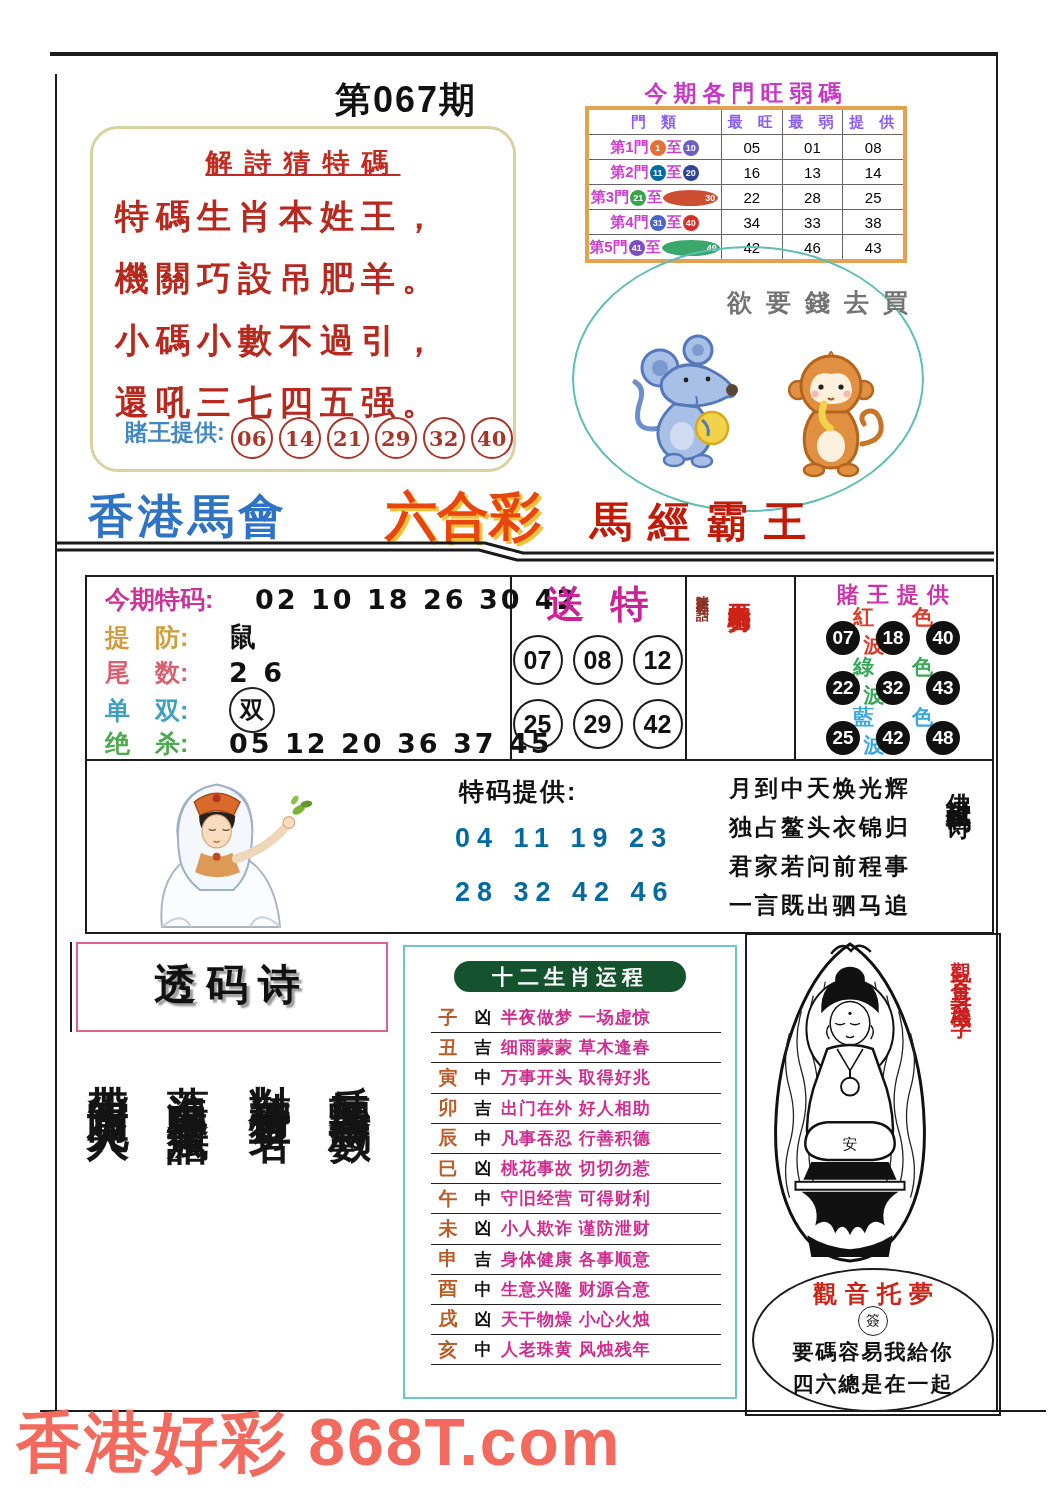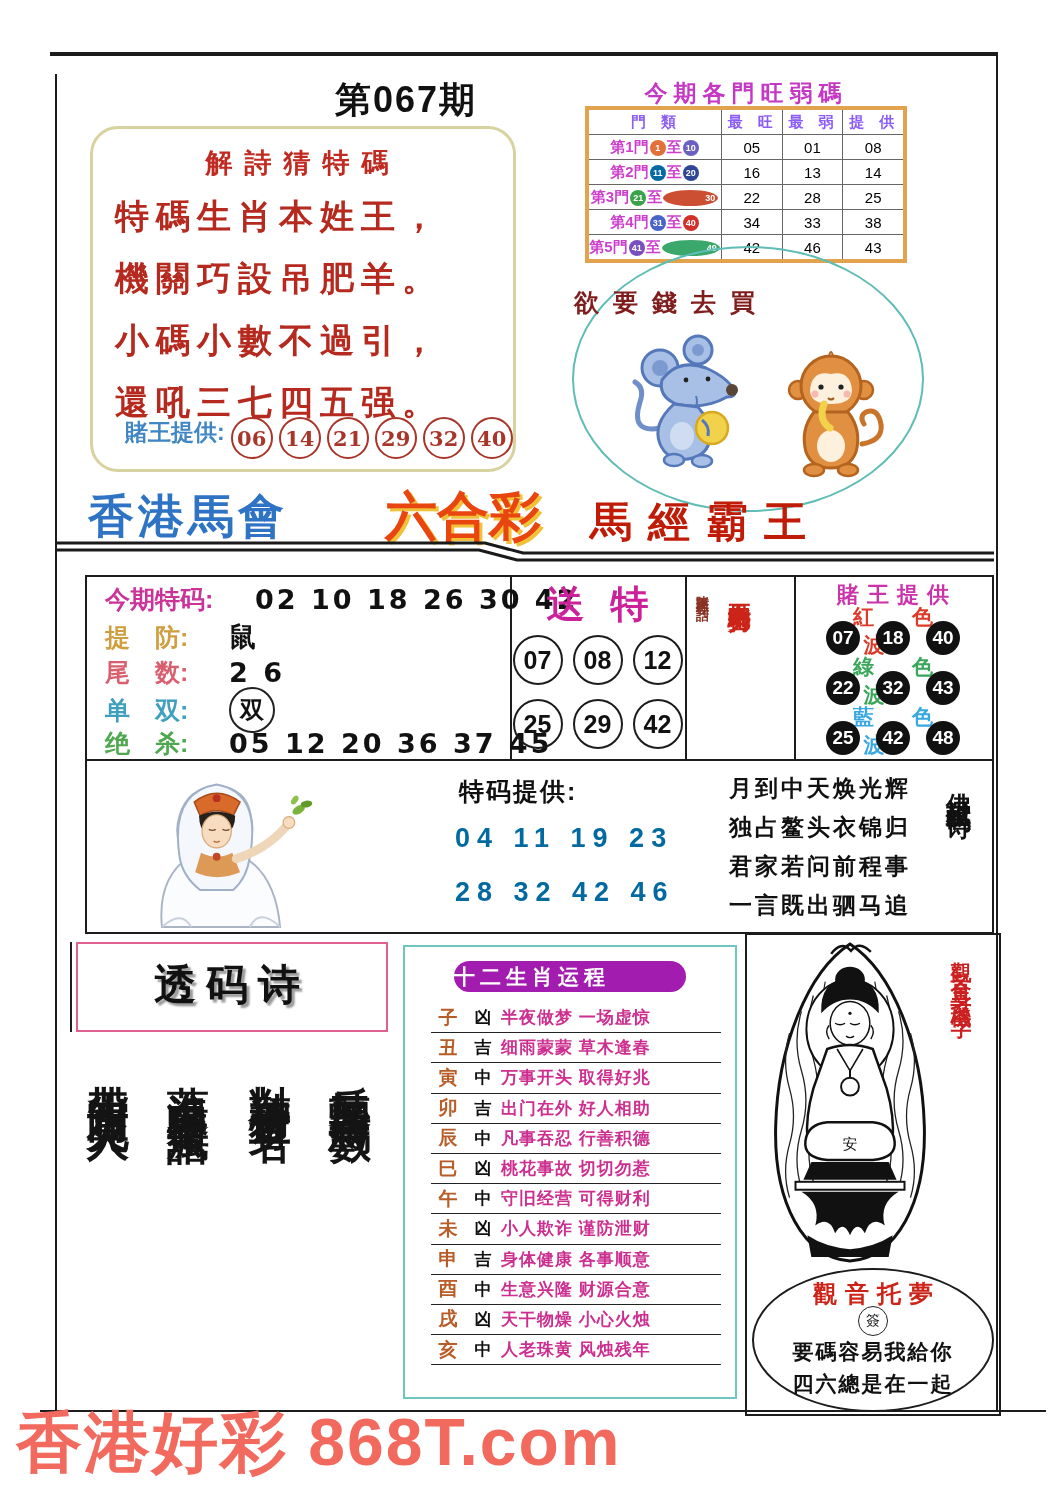--- a/index.html
+++ b/index.html
@@ -2,35 +2,35 @@
 <html><head>
 <meta charset="utf-8">
 <style>
   html,body{margin:0;padding:0;background:#fff;}
   body{font-family:"Liberation Sans","DejaVu Sans",sans-serif;}
   #page{position:relative;width:1063px;height:1496px;background:#fff;overflow:hidden;}
   .abs{position:absolute;}
   .bline{position:absolute;background:#1c1c1c;}
   
   .poem-box{position:absolute;left:90px;top:126px;width:420px;height:340px;border:3px solid #d8d2a0;border-radius:28px;}
-  .poem-title{position:absolute;left:0;right:0;top:16px;text-align:center;color:#c02a20;font-size:27px;font-weight:bold;letter-spacing:12px;}
+  .poem-title{position:absolute;left:0;right:0;top:16px;text-align:center;color:#c02a20;font-size:27px;font-weight:bold;letter-spacing:12px;text-decoration:underline;}
   .poem-lines{position:absolute;left:22px;top:56px;color:#b5291e;font-size:34px;font-weight:bold;letter-spacing:7px;line-height:62px;font-family:"DejaVu Serif","Liberation Serif",serif;}
   .prov-row{position:absolute;left:32px;bottom:10px;display:flex;align-items:flex-start;gap:6px;}
   .prov-label{color:#3f86c2;font-size:23px;font-weight:bold;}
   .circle-red{display:inline-flex;align-items:center;justify-content:center;width:38px;height:38px;border:2.5px solid #a8352a;border-radius:50%;color:#a8352a;font-size:21px;font-weight:bold;font-family:"DejaVu Serif",serif;}
   
   .s-title{position:absolute;left:585px;top:78px;width:322px;text-align:center;color:#c438c4;font-size:23px;font-weight:bold;letter-spacing:6px;}
   .s-table{position:absolute;left:585px;top:106px;width:322px;border:4px solid #e2a34e;border-collapse:collapse;background:#fff;}
   .s-table td,.s-table th{border:1px solid #666;font-size:15px;text-align:center;padding:1px 0;height:22px;}
   .s-table th{font-weight:bold;color:#8b5cf6;letter-spacing:3px;font-family:Liberation Mono, monospace;}
   .gate-cell{color:#cc3fcc;font-weight:bold;font-size:14px;white-space:nowrap;}
   .ball-mini{display:inline-flex;align-items:center;justify-content:center;width:16px;height:16px;border-radius:50%;color:#fff;font-size:9px;font-weight:bold;vertical-align:middle;margin:0 1px;}
   
   .hint-ellipse{position:absolute;left:572px;top:246px;width:348px;height:262px;border:2.5px solid #5fbdb5;border-radius:50%;}
-  .hint-text{position:absolute;left:0;right:0;top:38px;text-align:left;color:#7f1d1d;font-size:25px;font-weight:bold;letter-spacing:14px;}
+  .hint-text{position:absolute;left:0;right:0;top:38px;text-align:right;color:#737373;font-size:25px;font-weight:bold;letter-spacing:14px;}
   
   .brand1{position:absolute;left:88px;top:486px;color:#2f74c4;font-size:46px;font-weight:bold;letter-spacing:4px;font-family:"DejaVu Serif",serif;}
   .brand2{position:absolute;left:385px;top:482px;color:#e8450f;font-size:52px;font-weight:bold;text-shadow:3px 3px 0 #f0c23a;font-family:"DejaVu Serif",serif;}
   .brand3{position:absolute;left:590px;top:494px;color:#c01b07;font-size:42px;font-weight:bold;letter-spacing:16px;}
   
   .main-box{position:absolute;left:85px;top:575px;width:905px;height:355px;border:2px solid #1c1c1c;}
   .vdiv{position:absolute;top:0;width:2px;height:182px;background:#1c1c1c;}
   .hdiv{position:absolute;left:0;top:182px;width:100%;height:2px;background:#1c1c1c;}
   .info-line{position:absolute;left:18px;white-space:nowrap;display:flex;align-items:center;justify-content:center;}
   .info-label{display:inline-block;width:124px;font-size:25px;font-weight:bold;}
@@ -49,21 +49,21 @@
   .tema-label{position:absolute;left:372px;top:14px;font-size:25px;color:#111;font-weight:bold;letter-spacing:2px;}
   .tema-nums{position:absolute;left:368px;font-size:27px;font-weight:bold;color:#0369a1;letter-spacing:7px;}
   .bpoem{position:absolute;left:642px;top:8px;font-size:23px;color:#111;line-height:39px;letter-spacing:3px;font-weight:bold;}
   .bpoem-title{position:absolute;left:856px;top:12px;font-size:25px;color:#111;font-weight:bold;letter-spacing:5px;height:165px;}
   
   .touma-box{position:absolute;left:76px;top:942px;width:308px;height:86px;border:2px solid #e06090;}
   .touma-title{width:100%;text-align:center;line-height:82px;font-size:42px;font-weight:bold;color:#111;letter-spacing:10px;text-shadow:3px 3px 2px #9a9a9a;font-family:"DejaVu Serif",serif;}
   .cal-col{position:absolute;top:1052px;height:360px;font-size:42px;font-weight:bold;color:#141414;font-family:"DejaVu Serif","Liberation Serif",serif;letter-spacing:6px;writing-mode:vertical-rl;text-orientation:upright;}
   
   .zod-box{position:absolute;left:403px;top:945px;width:330px;height:450px;border:2.5px solid #6fc6bf;}
-  .zod-pill{margin:14px auto 0 auto;width:232px;height:31px;background:#a21caf;border-radius:16px;color:#fff;text-align:left;line-height:31px;font-size:21px;font-weight:bold;letter-spacing:5px;}
+  .zod-pill{margin:14px auto 0 auto;width:232px;height:31px;background:#14532d;border-radius:16px;color:#fff;text-align:center;line-height:31px;font-size:21px;font-weight:bold;letter-spacing:5px;}
   .zod-rows{position:absolute;left:0;top:56px;width:100%;}
   .z-row{height:29.2px;display:flex;align-items:center;border-bottom:1.5px solid #222;margin:0 14px 0 26px;}
   .z-z{width:34px;text-align:center;color:#b85c28;font-size:19px;font-weight:bold;font-family:"DejaVu Serif",serif;}
   .z-luck{width:36px;text-align:center;color:#111;font-size:17px;font-weight:bold;}
   .z-txt{flex:1;color:#cc2f8f;font-size:17px;font-weight:bold;letter-spacing:1px;white-space:nowrap;}
   
   .right-box{position:absolute;left:745px;top:933px;width:252px;height:479px;border:2px solid #1c1c1c;}
   .side-vtext{position:absolute;left:200px;top:10px;color:#cc1f1f;font-size:21px;font-weight:bold;letter-spacing:9px;height:280px;writing-mode:vertical-rl;text-orientation:upright;}
   .dream-ellipse{position:absolute;left:5px;top:333px;width:238px;height:140px;border:2px solid #1c1c1c;border-radius:50%;background:#fff;}
   .dream-title{position:absolute;left:0;width:100%;top:8px;text-align:center;color:#cc2418;font-size:24px;font-weight:bold;letter-spacing:8px;text-indent:8px;}

